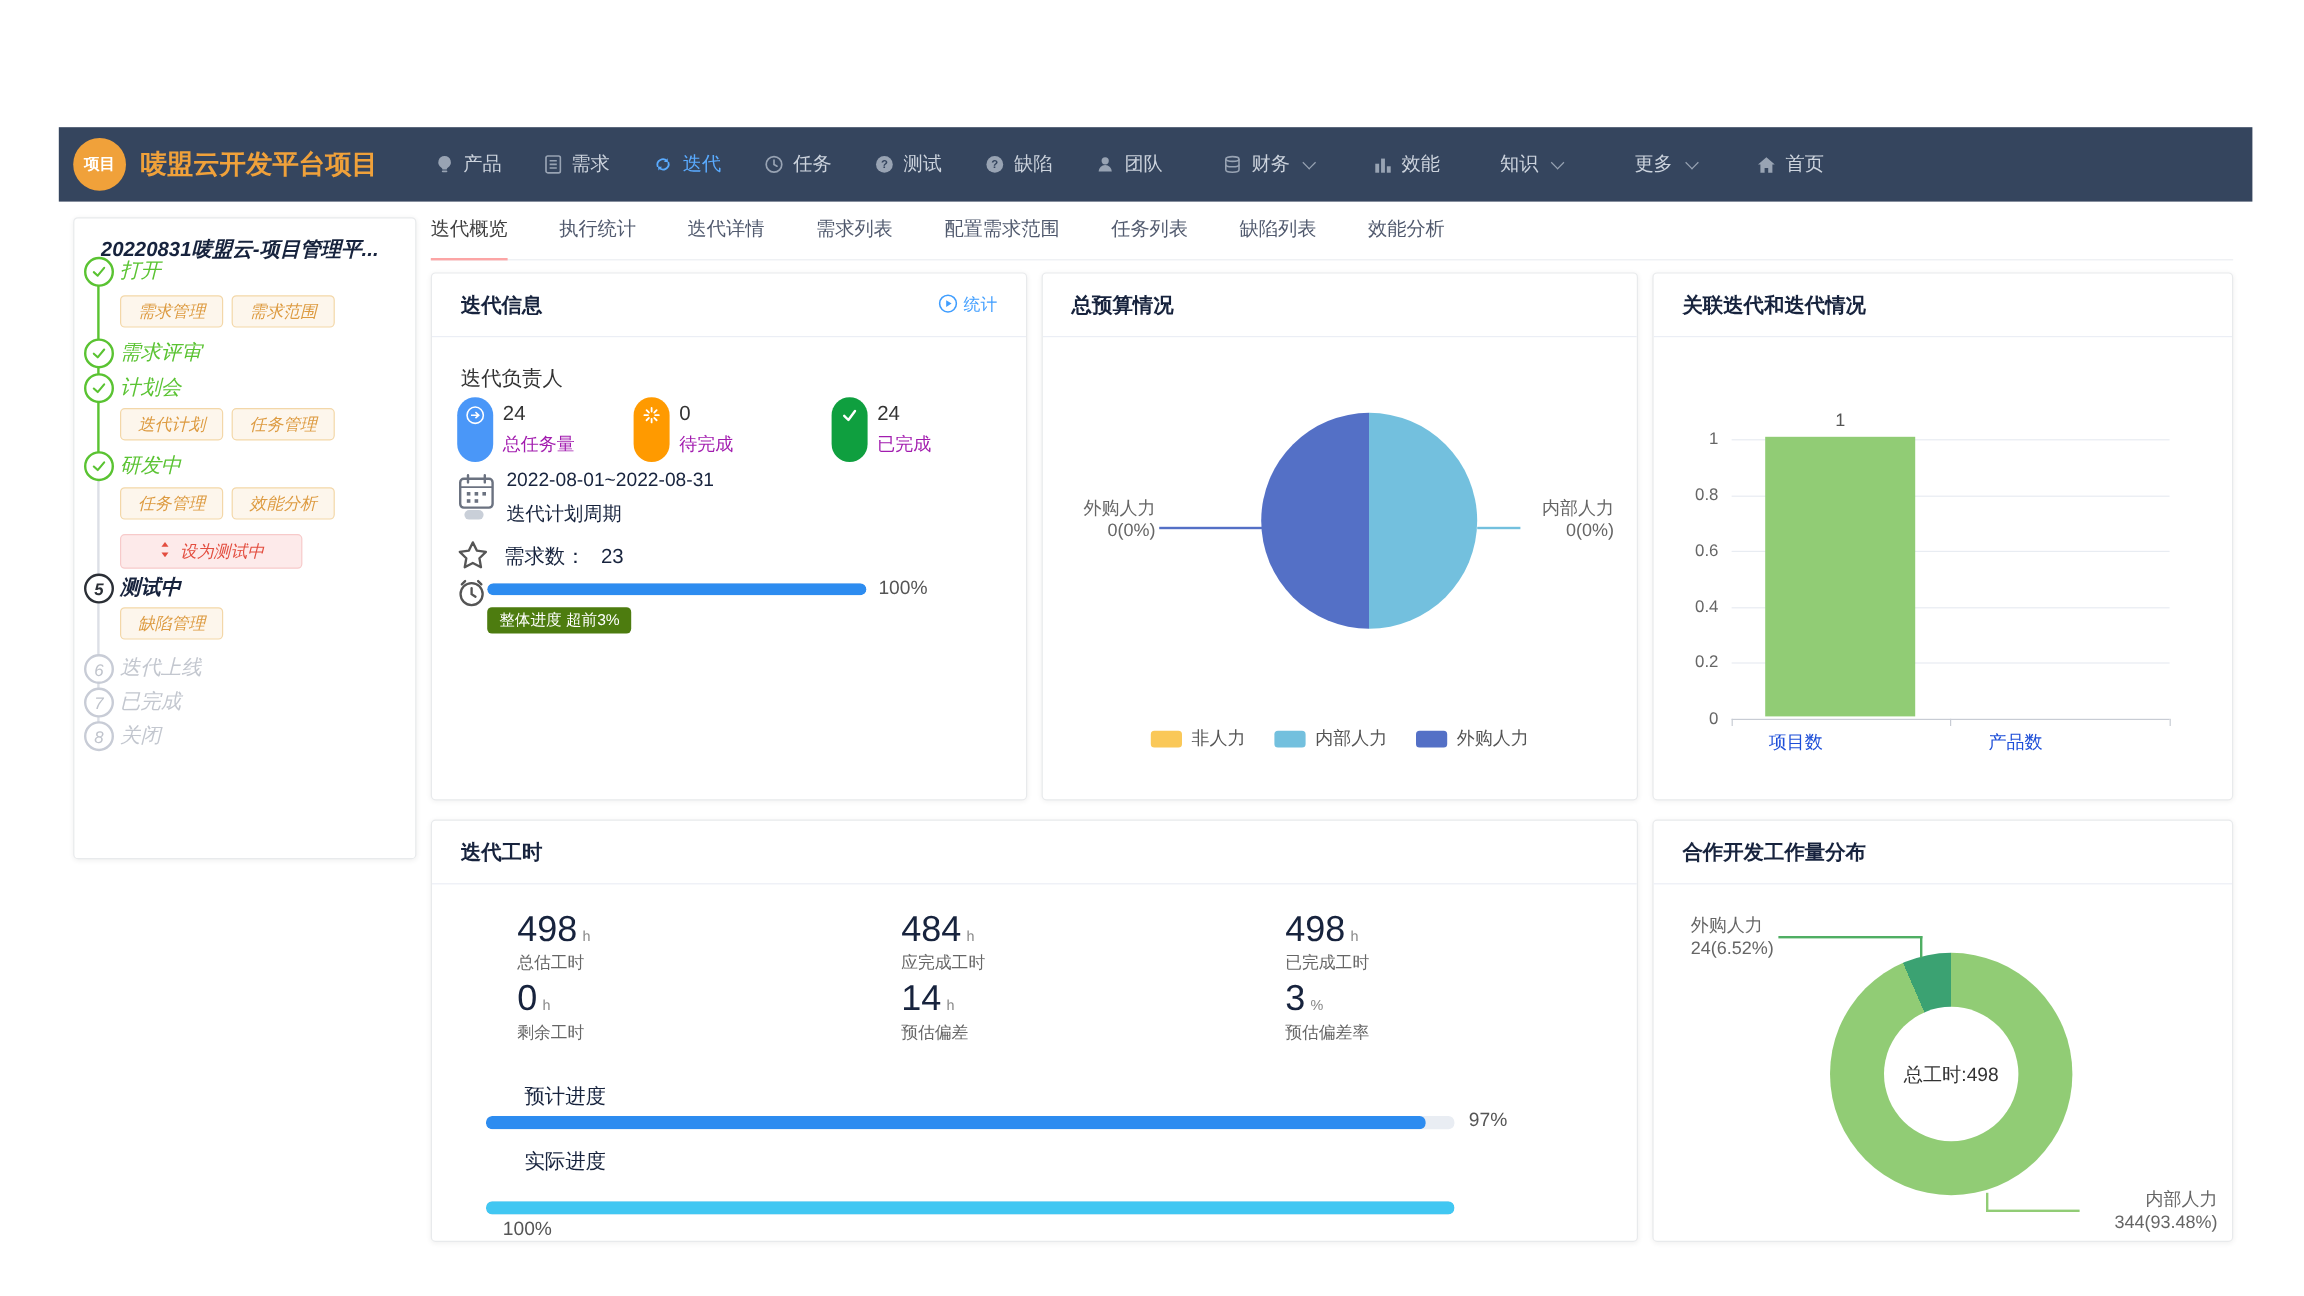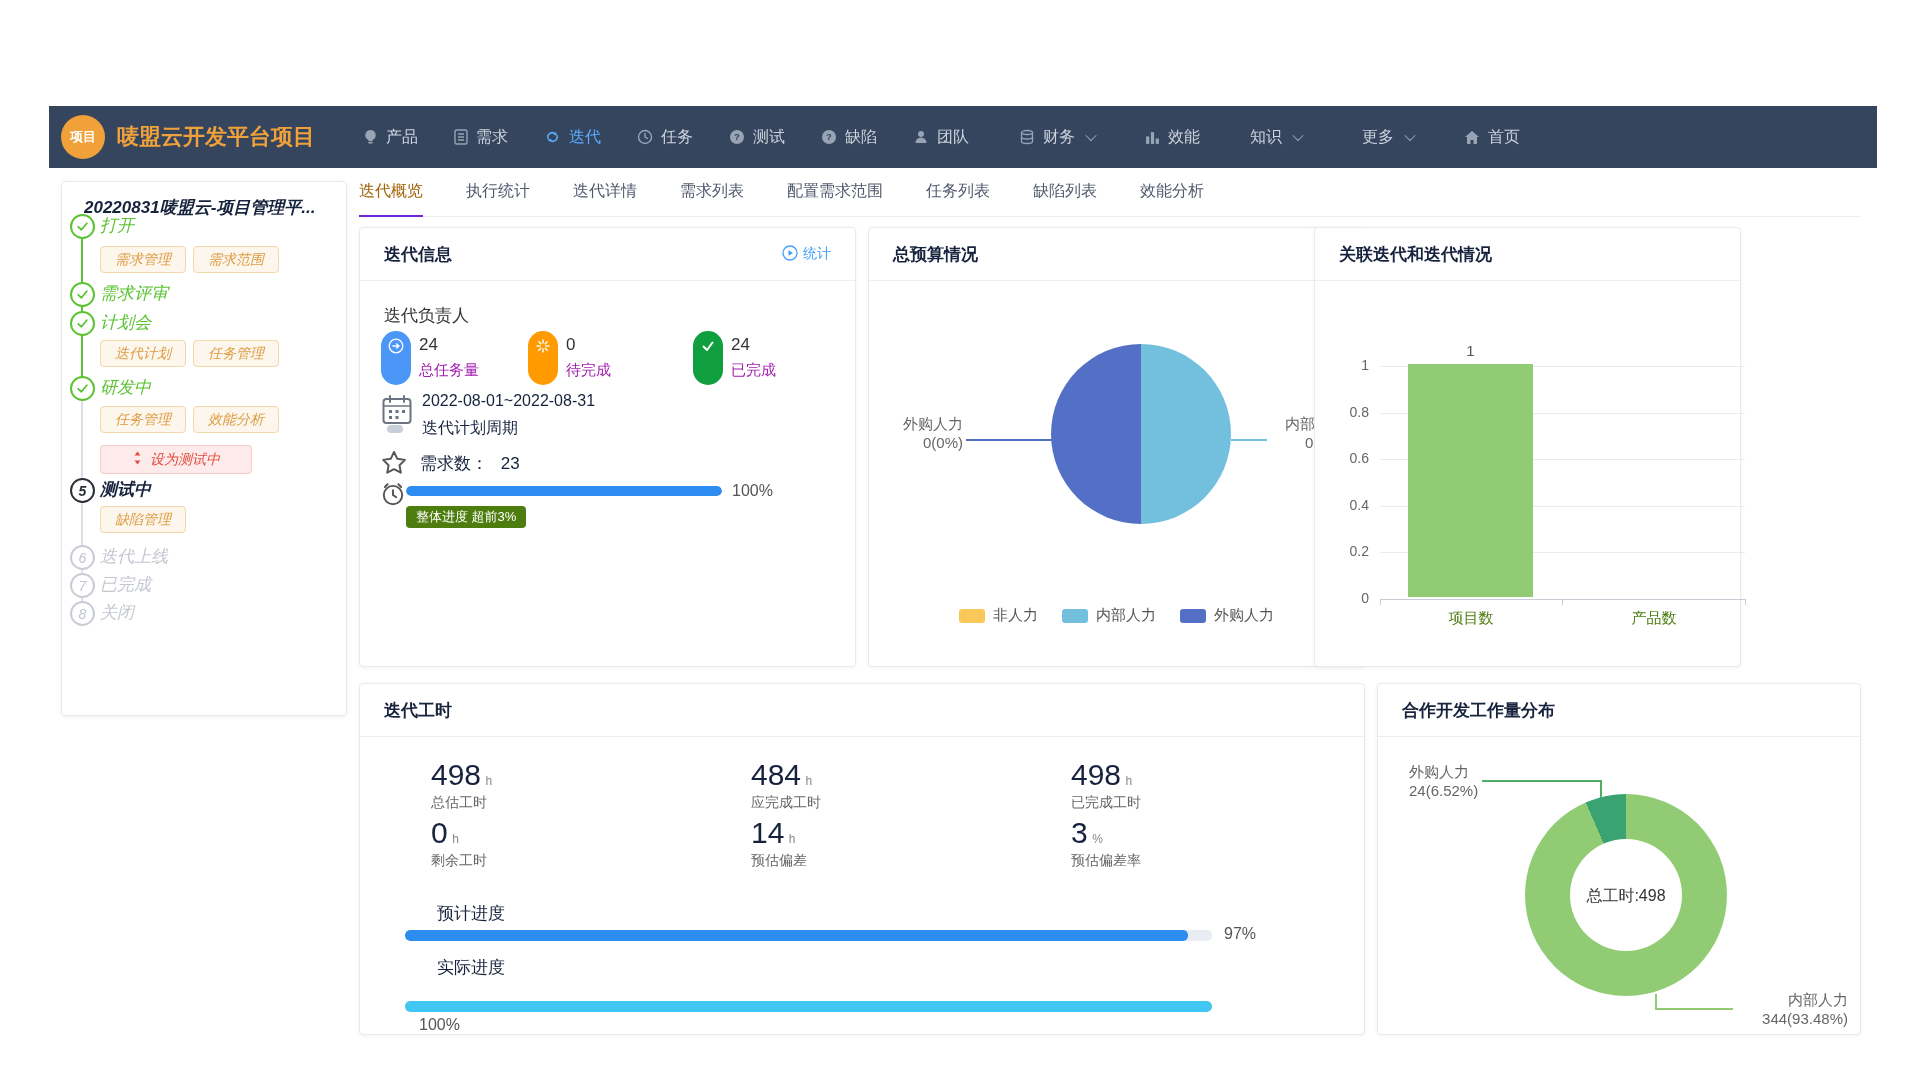--- a/index.html
+++ b/index.html
@@ -39,21 +39,21 @@
   .step-label.pending { color:#c3c7cf; }
   .sbtn { position:absolute; height:27px; width:86px; border:1px solid #f3d7a8; background:#fdf6ec; color:#dd9b41;
           font-size:14px; border-radius:4px; display:flex; align-items:center; justify-content:center;
           cursor:pointer; white-space:nowrap; z-index:2; }
   .sbtn.pink { width:152px; height:29px; border:1px solid #f7caca; background:#fdeaea; color:#e34d3f; gap:7px; }
 
   
   .tabs { position:absolute; left:359px; top:170px; width:1502px; height:47px; display:flex;
           border-bottom:1px solid #eceef2; }
   .tab { margin-right:43px; padding:11px 0 13px; font-size:16px; color:#515a6e; cursor:pointer; white-space:nowrap; }
-  .tab.active { color:#a16207; border-bottom:2px solid #6d28d9; margin-bottom:-1px; }
+  .tab.active { color:#404040; border-bottom:2px solid #fca5a5; margin-bottom:-1px; }
 
   
   .card { position:absolute; background:#fff; border:1px solid #e8eaec; border-radius:4px;
           box-shadow:0 1px 4px rgba(0,0,0,.05); }
   .card-header { height:53px; border-bottom:1px solid #ebeef5; display:flex; align-items:center;
                  justify-content:space-between; padding:0 24px; }
   .card-title { font-size:17px; font-weight:600; color:#17233d; }
   .stat-link { display:flex; align-items:center; gap:5px; color:#409eff; font-size:14px; cursor:pointer; }
 
   
@@ -75,21 +75,21 @@
   .legend-item { display:flex; align-items:center; gap:8px; font-size:15px; color:#555; cursor:pointer; }
   .legend-swatch { width:26px; height:14px; border-radius:3px; }
 
   
   .ytick { position:absolute; left:14px; width:40px; text-align:right; font-size:14px; color:#666; }
   .gridline { position:absolute; left:65px; width:365px; height:1px; background:#e8ecf2; }
   .xaxis { position:absolute; left:65px; top:371px; width:365px; height:1px; background:#c8ccd4; }
   .xtick { position:absolute; top:371px; width:1px; height:6px; background:#c8ccd4; }
   .vbar { position:absolute; left:93px; bottom:69px; width:125px; }
   .bar-value { position:absolute; left:93px; top:114px; width:125px; text-align:center; font-size:15px; color:#555; }
-  .cat-label { position:absolute; top:381px; width:120px; text-align:center; font-size:15px; color:#4d7c0f; }
+  .cat-label { position:absolute; top:381px; width:120px; font-size:15px; color:#1d4ed8; }
 
   
   .hstat { position:absolute; width:220px; text-align:left; }
   .hnum { font-size:30px; color:#17233d; }
   .hunit { font-size:12px; color:#888; }
   .hlabel { font-size:14px; color:#666; margin-top:2px; }
   .hsection-label { position:absolute; font-size:17px; color:#17233d; }
   .pct-text { position:absolute; font-size:16px; color:#555; }
 
   
@@ -393,21 +393,21 @@
         <span class="legend-swatch" style="background: rgb(115, 192, 222);"></span>
         <span>内部人力</span>
       </div>
       <div class="legend-item">
         <span class="legend-swatch" style="background: rgb(84, 112, 198);"></span>
         <span>外购人力</span>
       </div>
     </div>
   </section>
 
-  <section class="card" style="left:1314px; top:227px; width:427px; height:440px;">
+  <section class="card" style="left:1377px; top:227px; width:484px; height:440px;">
     <div class="card-header">
       <span class="card-title">关联迭代和迭代情况</span>
     </div>
     <div class="gridline" style="top:138px;"></div>
     <div class="gridline" style="top:185px;"></div>
     <div class="gridline" style="top:231px;"></div>
     <div class="gridline" style="top:278px;"></div>
     <div class="gridline" style="top:324px;"></div>
     <div class="ytick" style="top:129px;">1</div>
     <div class="ytick" style="top:176px;">0.8</div>

